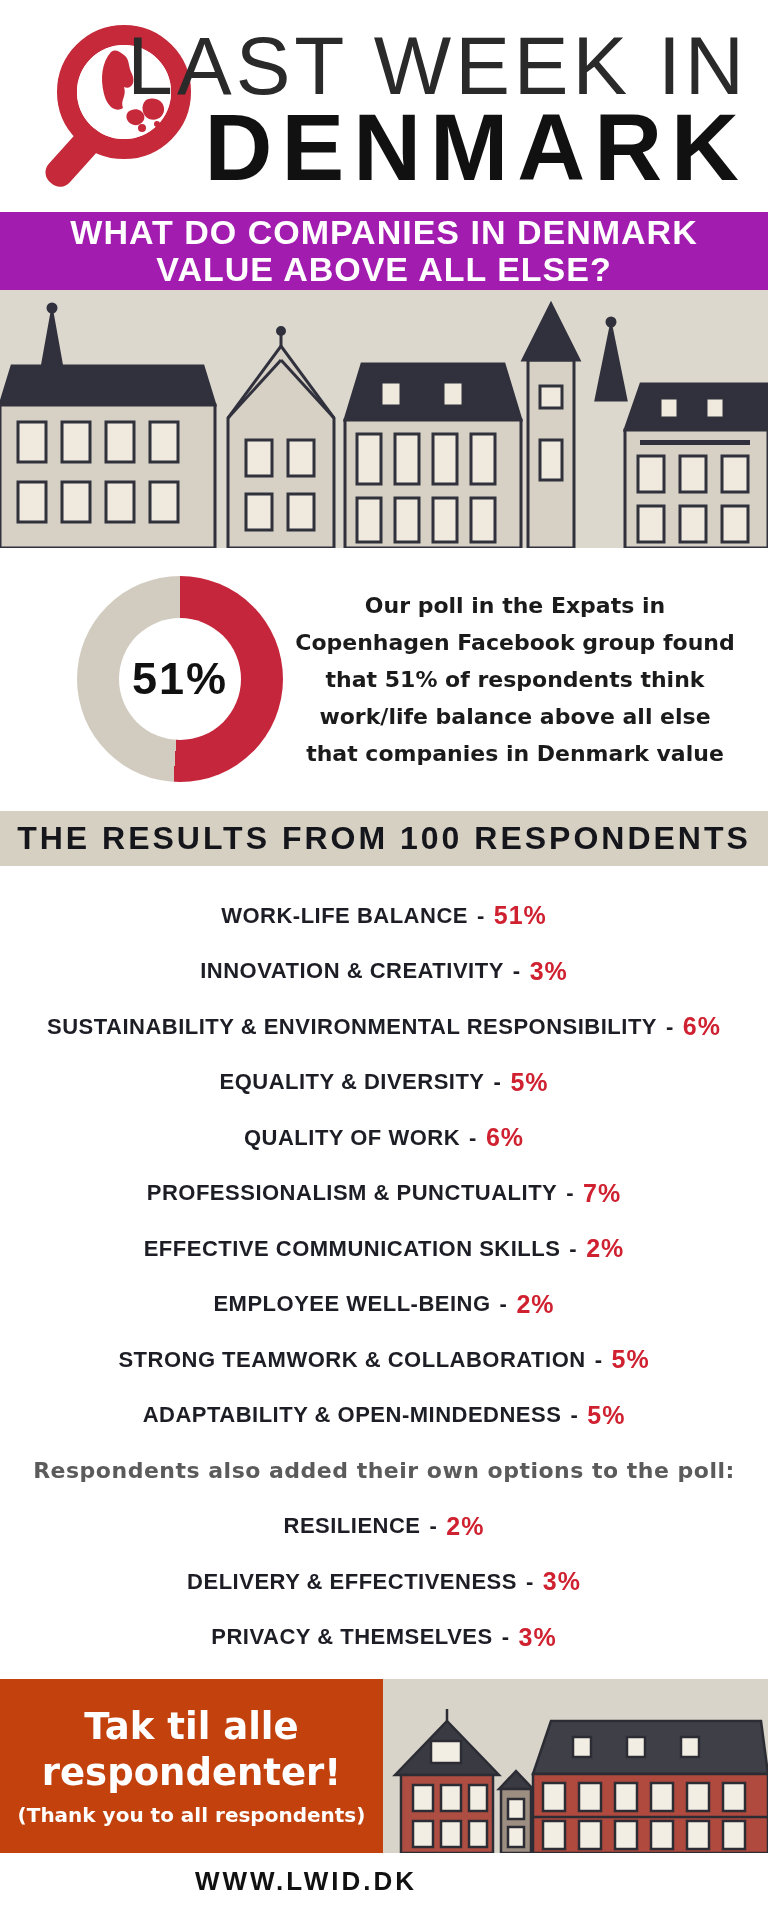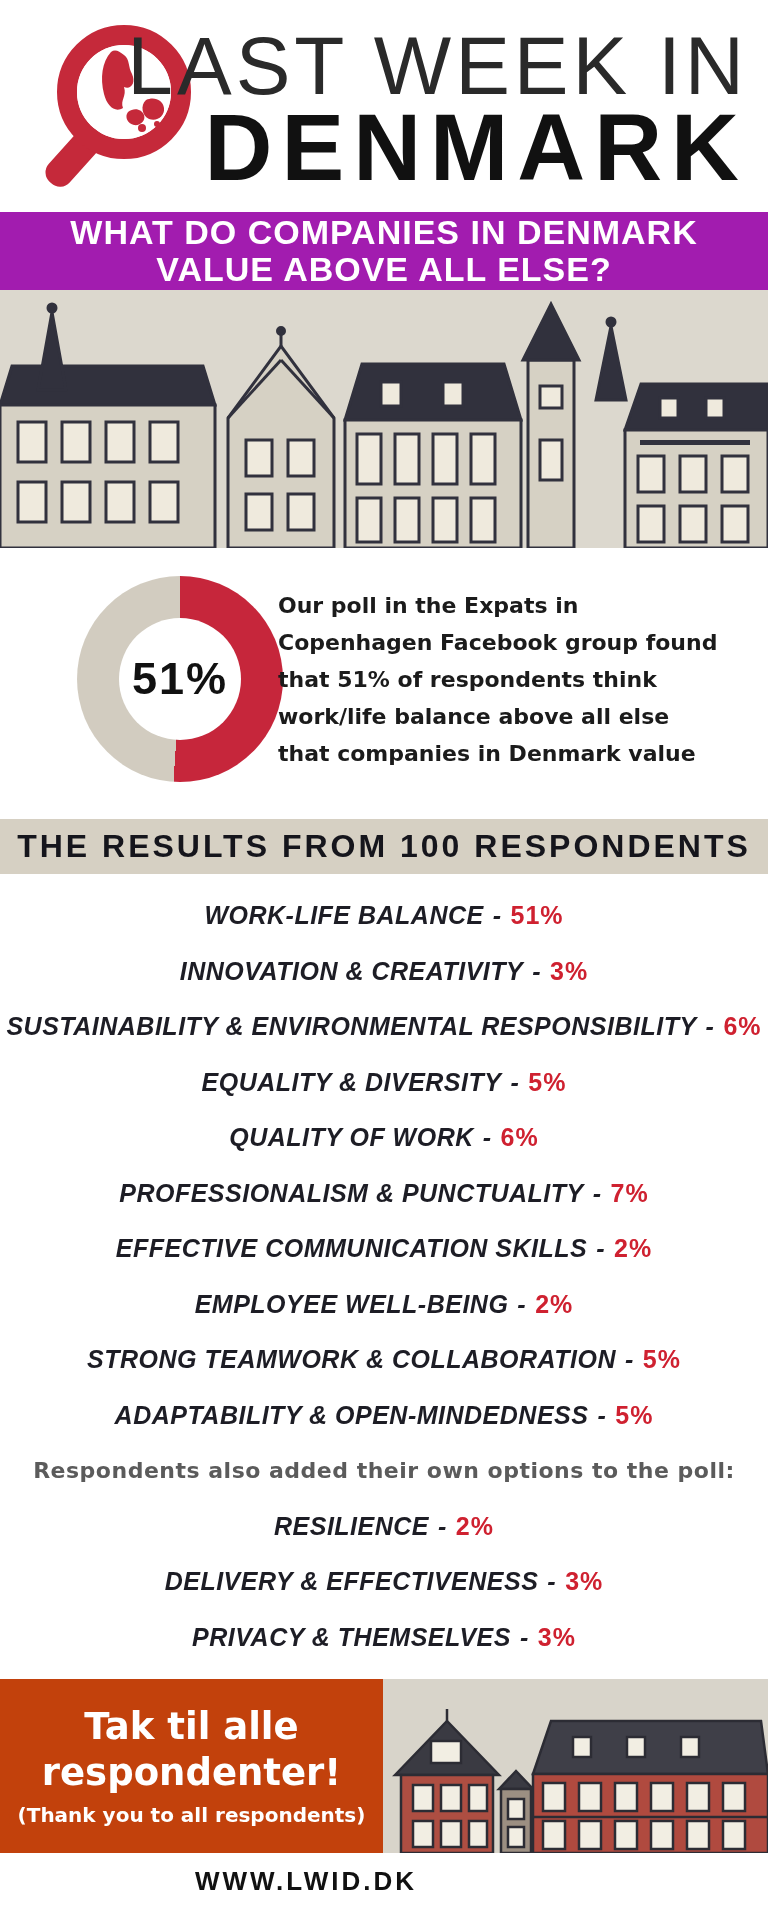--- a/index.html
+++ b/index.html
@@ -37,40 +37,40 @@
   #donut{
     left:77px;top:576px;width:206px;height:206px;border-radius:50%;
     background:conic-gradient(#C6263B 0% 51%, #D2CCC0 51% 100%);
   }
   #donut .hole{
     position:absolute;left:42px;top:42px;width:122px;height:122px;border-radius:50%;background:#fff;
     display:flex;align-items:center;justify-content:center;
   }
   #donut .pct{font-size:45px;font-weight:700;letter-spacing:2px;color:#111;}
   #summary{
-    left:278px;top:587px;width:474px;
+    left:278px;top:587px;width:474px;text-align:center;
     font-family:"DejaVu Sans",sans-serif;font-weight:700;font-size:22px;line-height:37px;color:#1b1b1b;
   }
 
   
   #results-strip{
     left:0;top:811px;width:768px;height:55px;background:#D6D0C3;
-    display:flex;align-items:center;justify-content:center;margin-top:8px;
+    display:flex;align-items:center;justify-content:center;
   }
   #results-strip span{
     font-size:32px;font-weight:700;letter-spacing:3px;color:#15151c;
   }
 
   
   #results-list{left:0;top:888px;width:768px;}
   .row{
     height:55.5px;display:flex;align-items:center;justify-content:center;white-space:nowrap;
   }
   .row .label,.row .sep{
-    font-size:25px;font-weight:700;letter-spacing:0.5px;color:#1d1d25;font-style:italic;
+    font-size:22px;font-weight:700;letter-spacing:0.5px;color:#1d1d25;
   }
   .row .sep{margin:0 9px;}
   .row .value{
     font-size:25px;font-weight:700;letter-spacing:1px;color:#CF2130;
   }
   .note-row span{
     font-family:"DejaVu Sans",sans-serif;font-weight:700;font-size:22px;color:#5b5b5b;letter-spacing:0.5px;
   }
 
   

